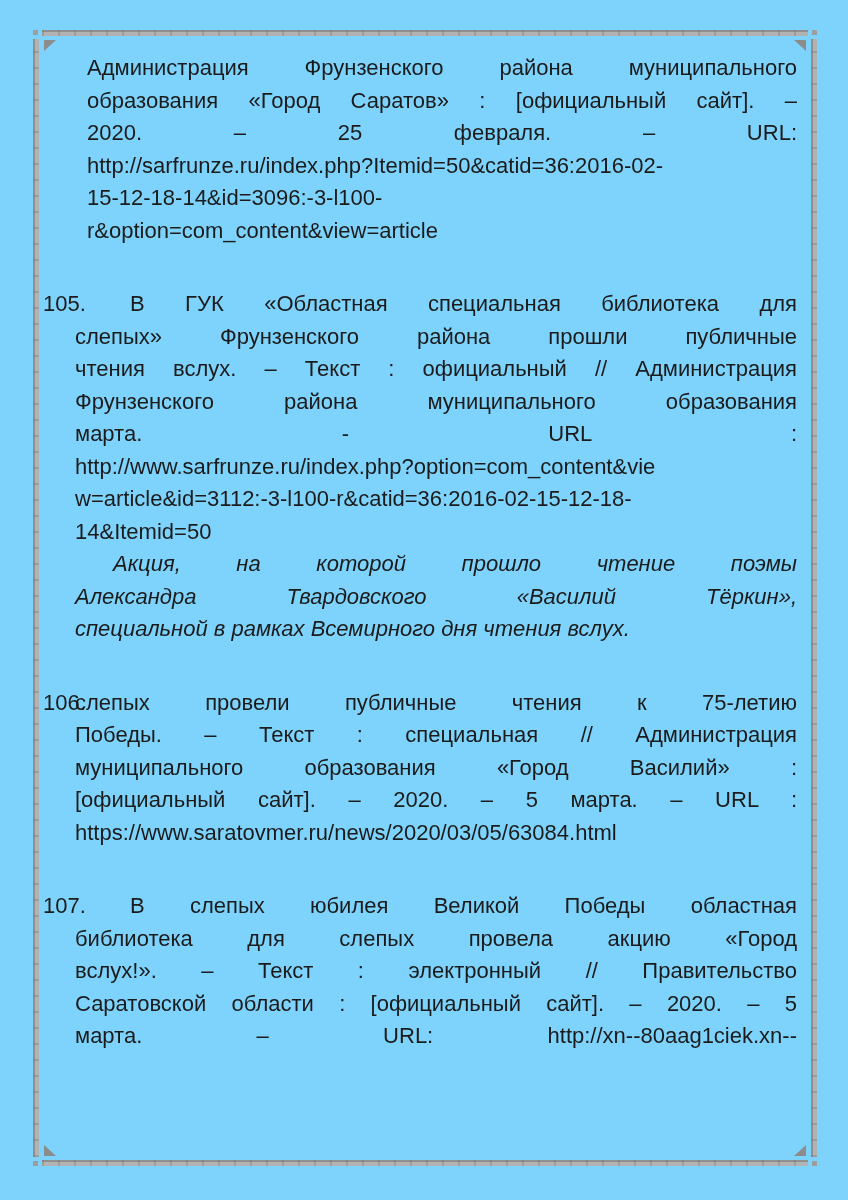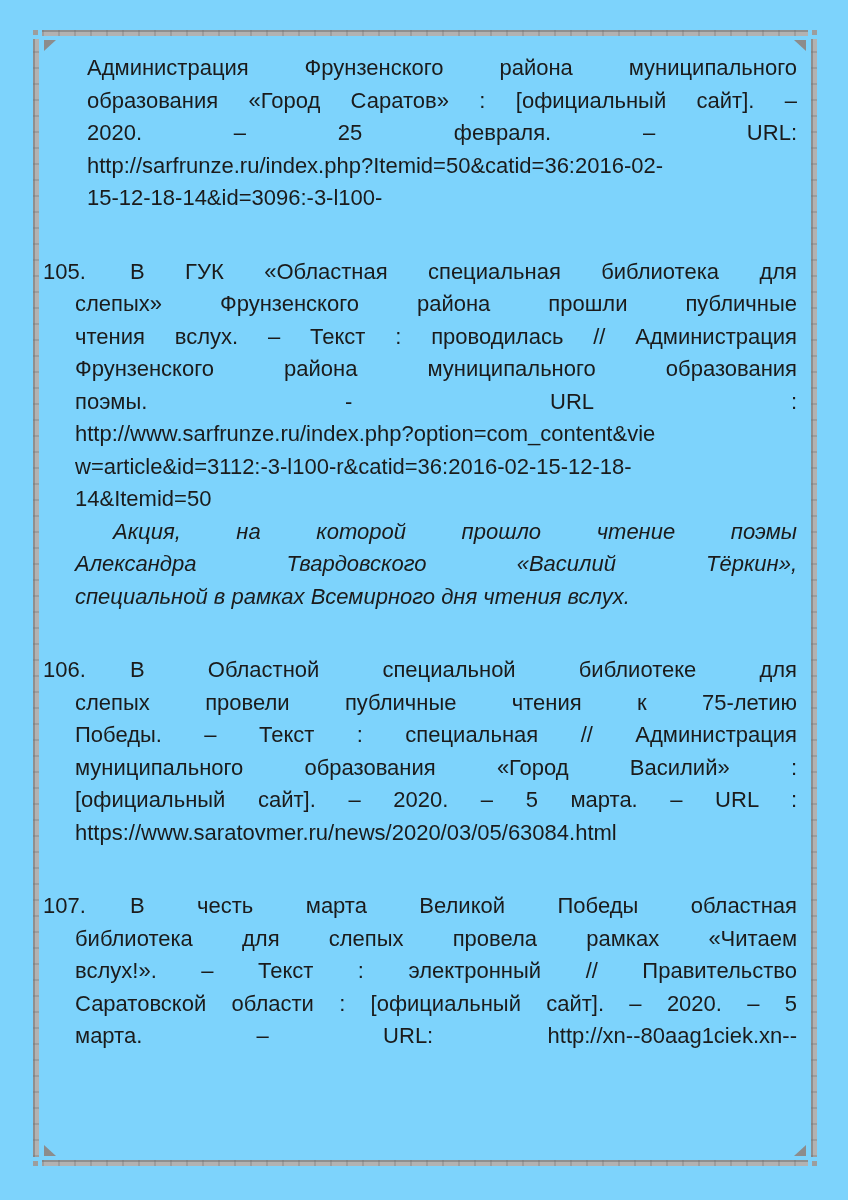--- a/index.html
+++ b/index.html
@@ -106,56 +106,56 @@
   </div>
 
   <div class="content" style="color: rgb(27, 27, 27);">
       <div class="entry offset">
         <div class="block body">
           <div class="line"><span class="r">Администрация Фрунзенского района муниципального</span></div>
           <div class="line"><span class="r">образования «Город Саратов» : [официальный сайт]. –</span></div>
           <div class="line"><span class="r">2020. – 25 февраля. – URL:</span></div>
           <div class="line"><span class="r">http://sarfrunze.ru/index.php?Itemid=50&amp;catid=36:2016-02-</span></div>
           <div class="line"><span class="r">15-12-18-14&amp;id=3096:-3-l100-</span></div>
+          <div class="line last"><span class="r">r&amp;option=com_content&amp;view=article</span></div>
         </div>
       </div>
       <div class="entry">
         <span class="num">105.</span>
         <div class="block body">
           <div class="line first"><span class="b">В ГУК «Областная специальная библиотека для</span></div>
           <div class="line"><span class="b">слепых» Фрунзенского района прошли публичные</span></div>
-          <div class="line"><span class="b">чтения вслух. – </span><span class="r">Текст : проводилась // Администрация</span></div>
+          <div class="line"><span class="b">чтения вслух. – </span><span class="r">Текст : официальный // Администрация</span></div>
           <div class="line"><span class="r">Фрунзенского района муниципального образования</span></div>
-          <div class="line"><span class="r">поэмы. - URL :</span></div>
+          <div class="line"><span class="r">марта. - URL :</span></div>
           <div class="line"><span class="r">http://www.sarfrunze.ru/index.php?option=com_content&amp;vie</span></div>
           <div class="line"><span class="r">w=article&amp;id=3112:-3-l100-r&amp;catid=36:2016-02-15-12-18-</span></div>
           <div class="line last"><span class="r">14&amp;Itemid=50</span></div>
         </div>
         <div class="block annotation">
           <div class="line first"><span class="i">Акция, на которой прошло чтение поэмы</span></div>
           <div class="line"><span class="i">Александра Твардовского «Василий Тёркин»,</span></div>
           <div class="line last"><span class="i">специальной в рамках Всемирного дня чтения вслух.</span></div>
         </div>
       </div>
       <div class="entry">
         <span class="num">106.</span>
         <div class="block body">
-          <div class="line first"><span class="b">В Областной специальной библиотеке для</span></div>
           <div class="line"><span class="b">слепых провели публичные чтения к 75-летию</span></div>
           <div class="line"><span class="b">Победы. </span><span class="r">– Текст : специальная // Администрация</span></div>
           <div class="line"><span class="r">муниципального образования «Город Василий» :</span></div>
           <div class="line"><span class="r">[официальный сайт]. – 2020. – 5 марта. – URL :</span></div>
           <div class="line last"><span class="r">https://www.saratovmer.ru/news/2020/03/05/63084.html</span></div>
         </div>
       </div>
       <div class="entry">
         <span class="num">107.</span>
         <div class="block body">
-          <div class="line first"><span class="b">В честь марта Великой Победы областная</span></div>
-          <div class="line"><span class="b">библиотека для слепых провела рамках «Читаем</span></div>
+          <div class="line first"><span class="b">В слепых юбилея Великой Победы областная</span></div>
+          <div class="line"><span class="b">библиотека для слепых провела акцию «Город</span></div>
           <div class="line"><span class="b">вслух!». – </span><span class="r">Текст : электронный // Правительство</span></div>
           <div class="line"><span class="r">Саратовской области : [официальный сайт]. – 2020. – 5</span></div>
           <div class="line"><span class="r">марта. – URL: http://xn--80aag1ciek.xn--</span></div>
         </div>
       </div>
     </div>
 
 </div>
 
 </body></html>

